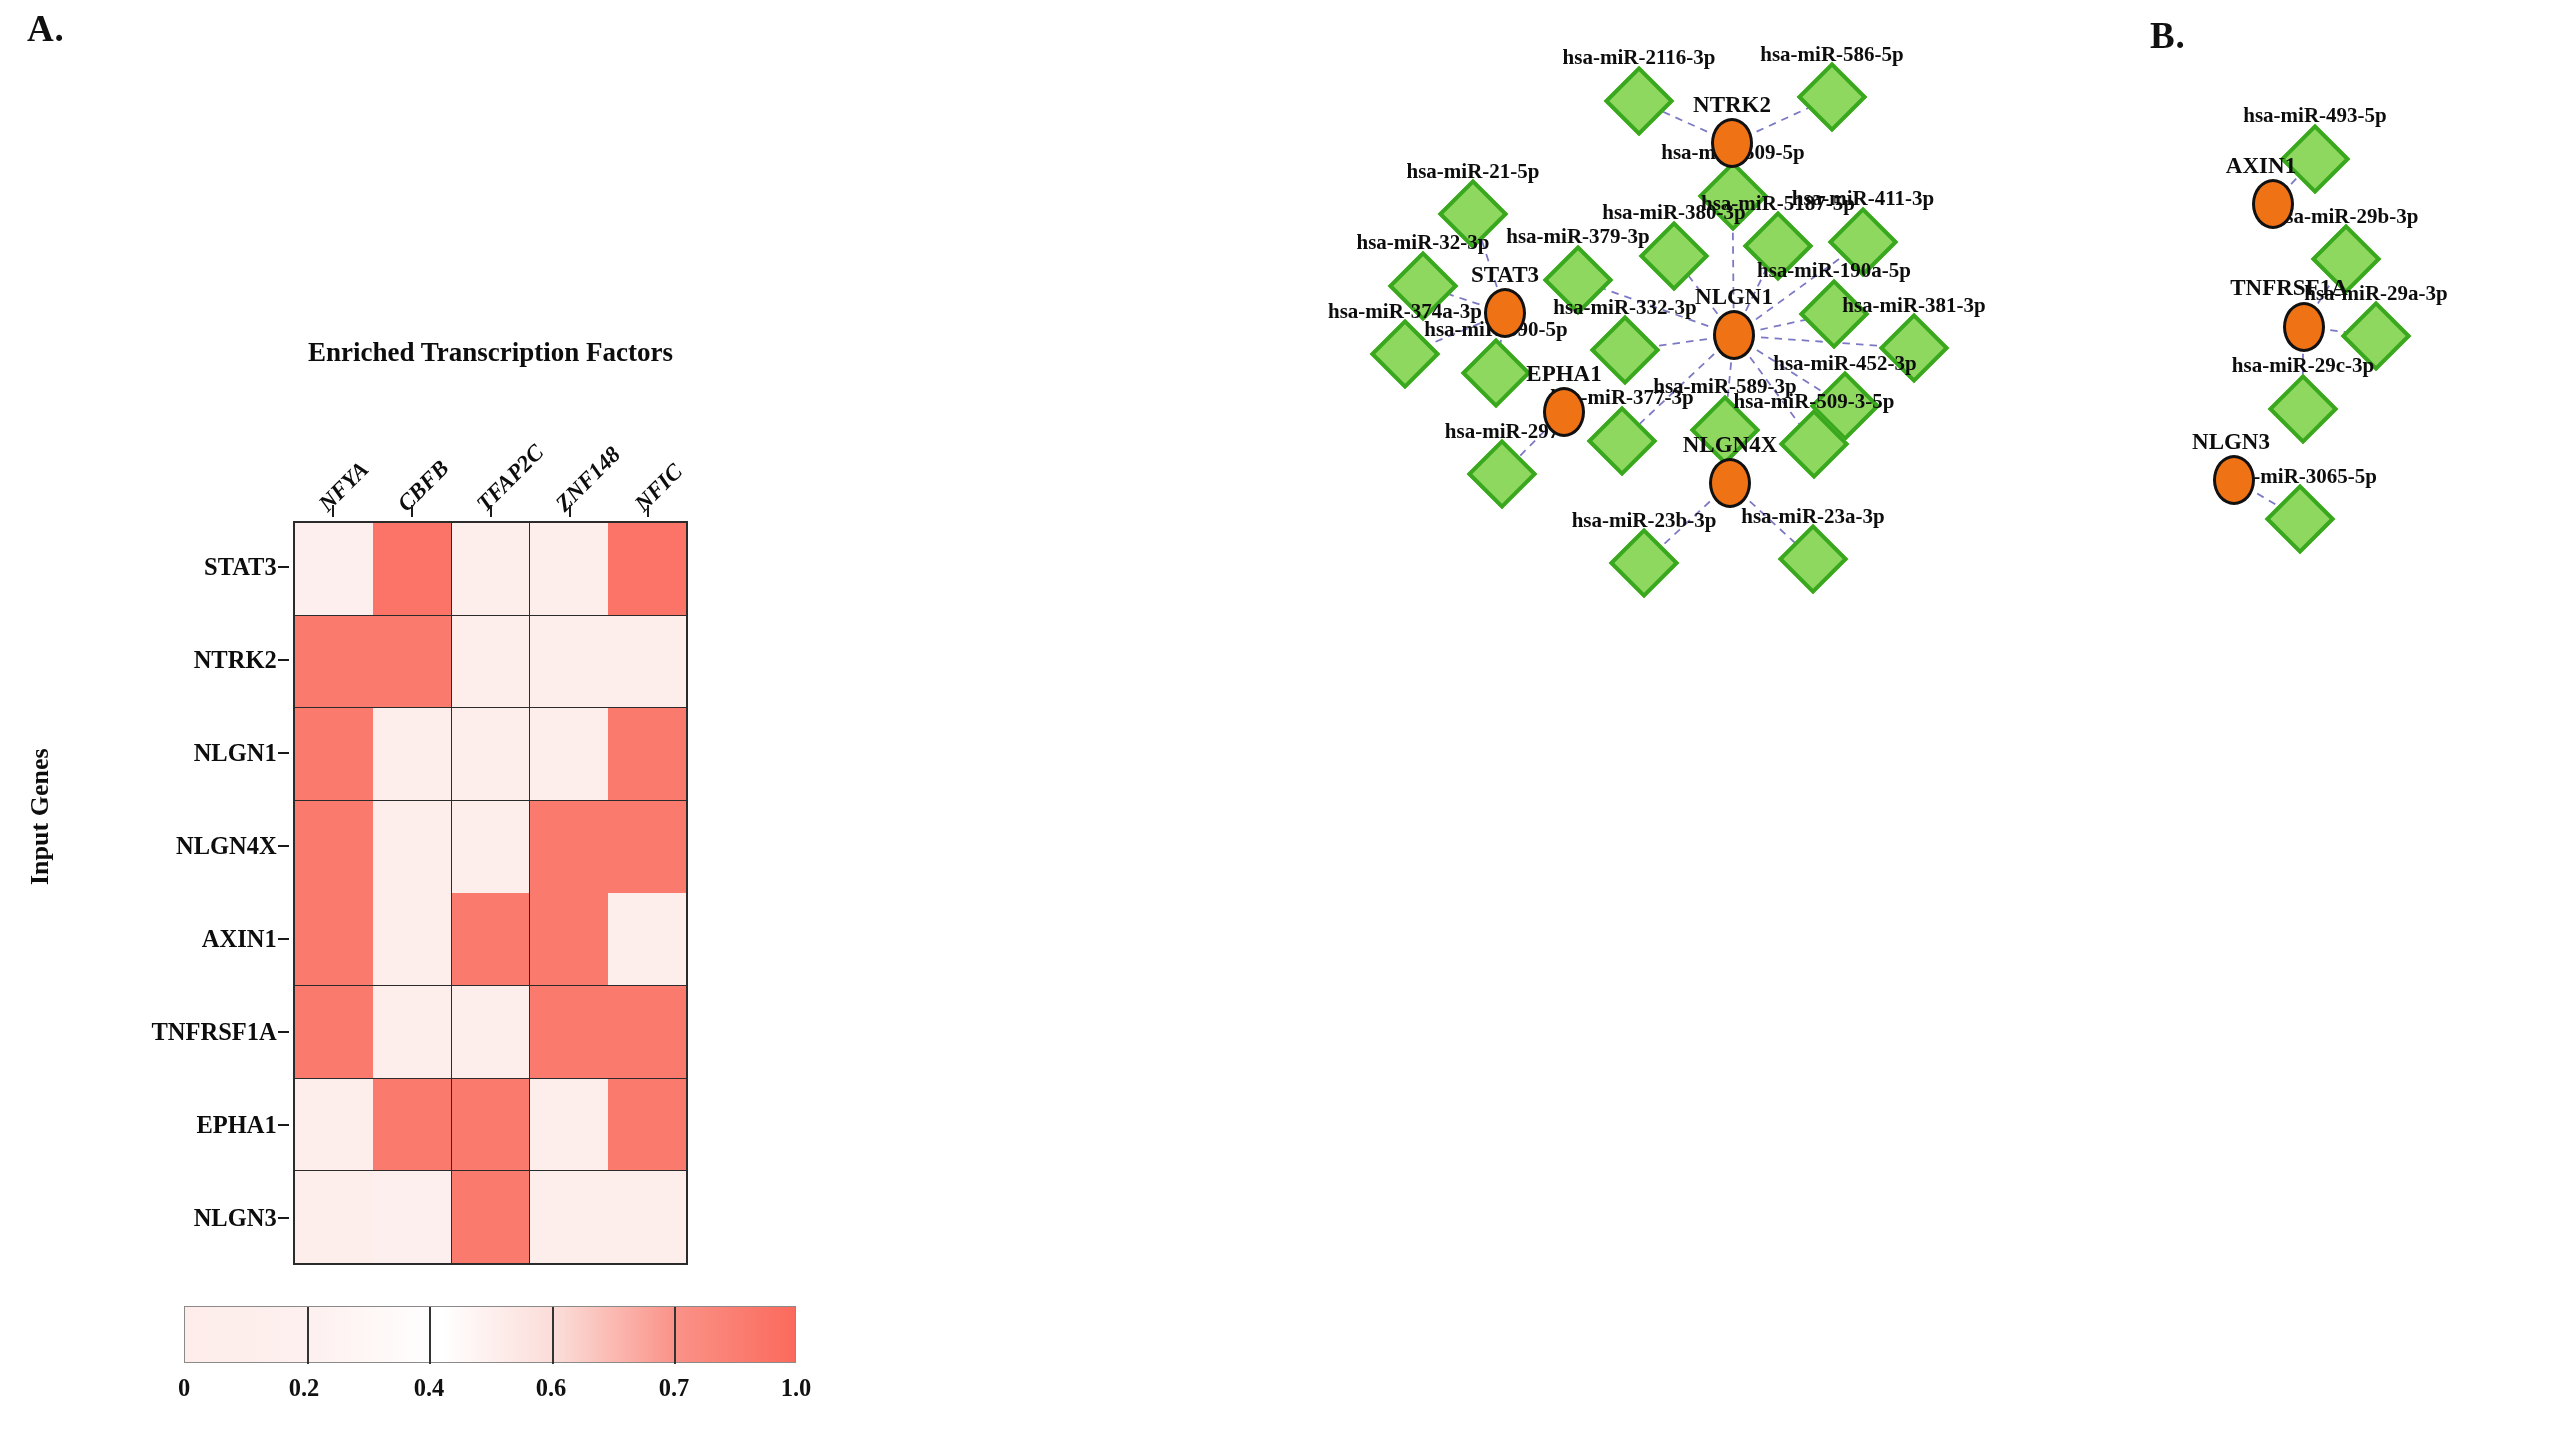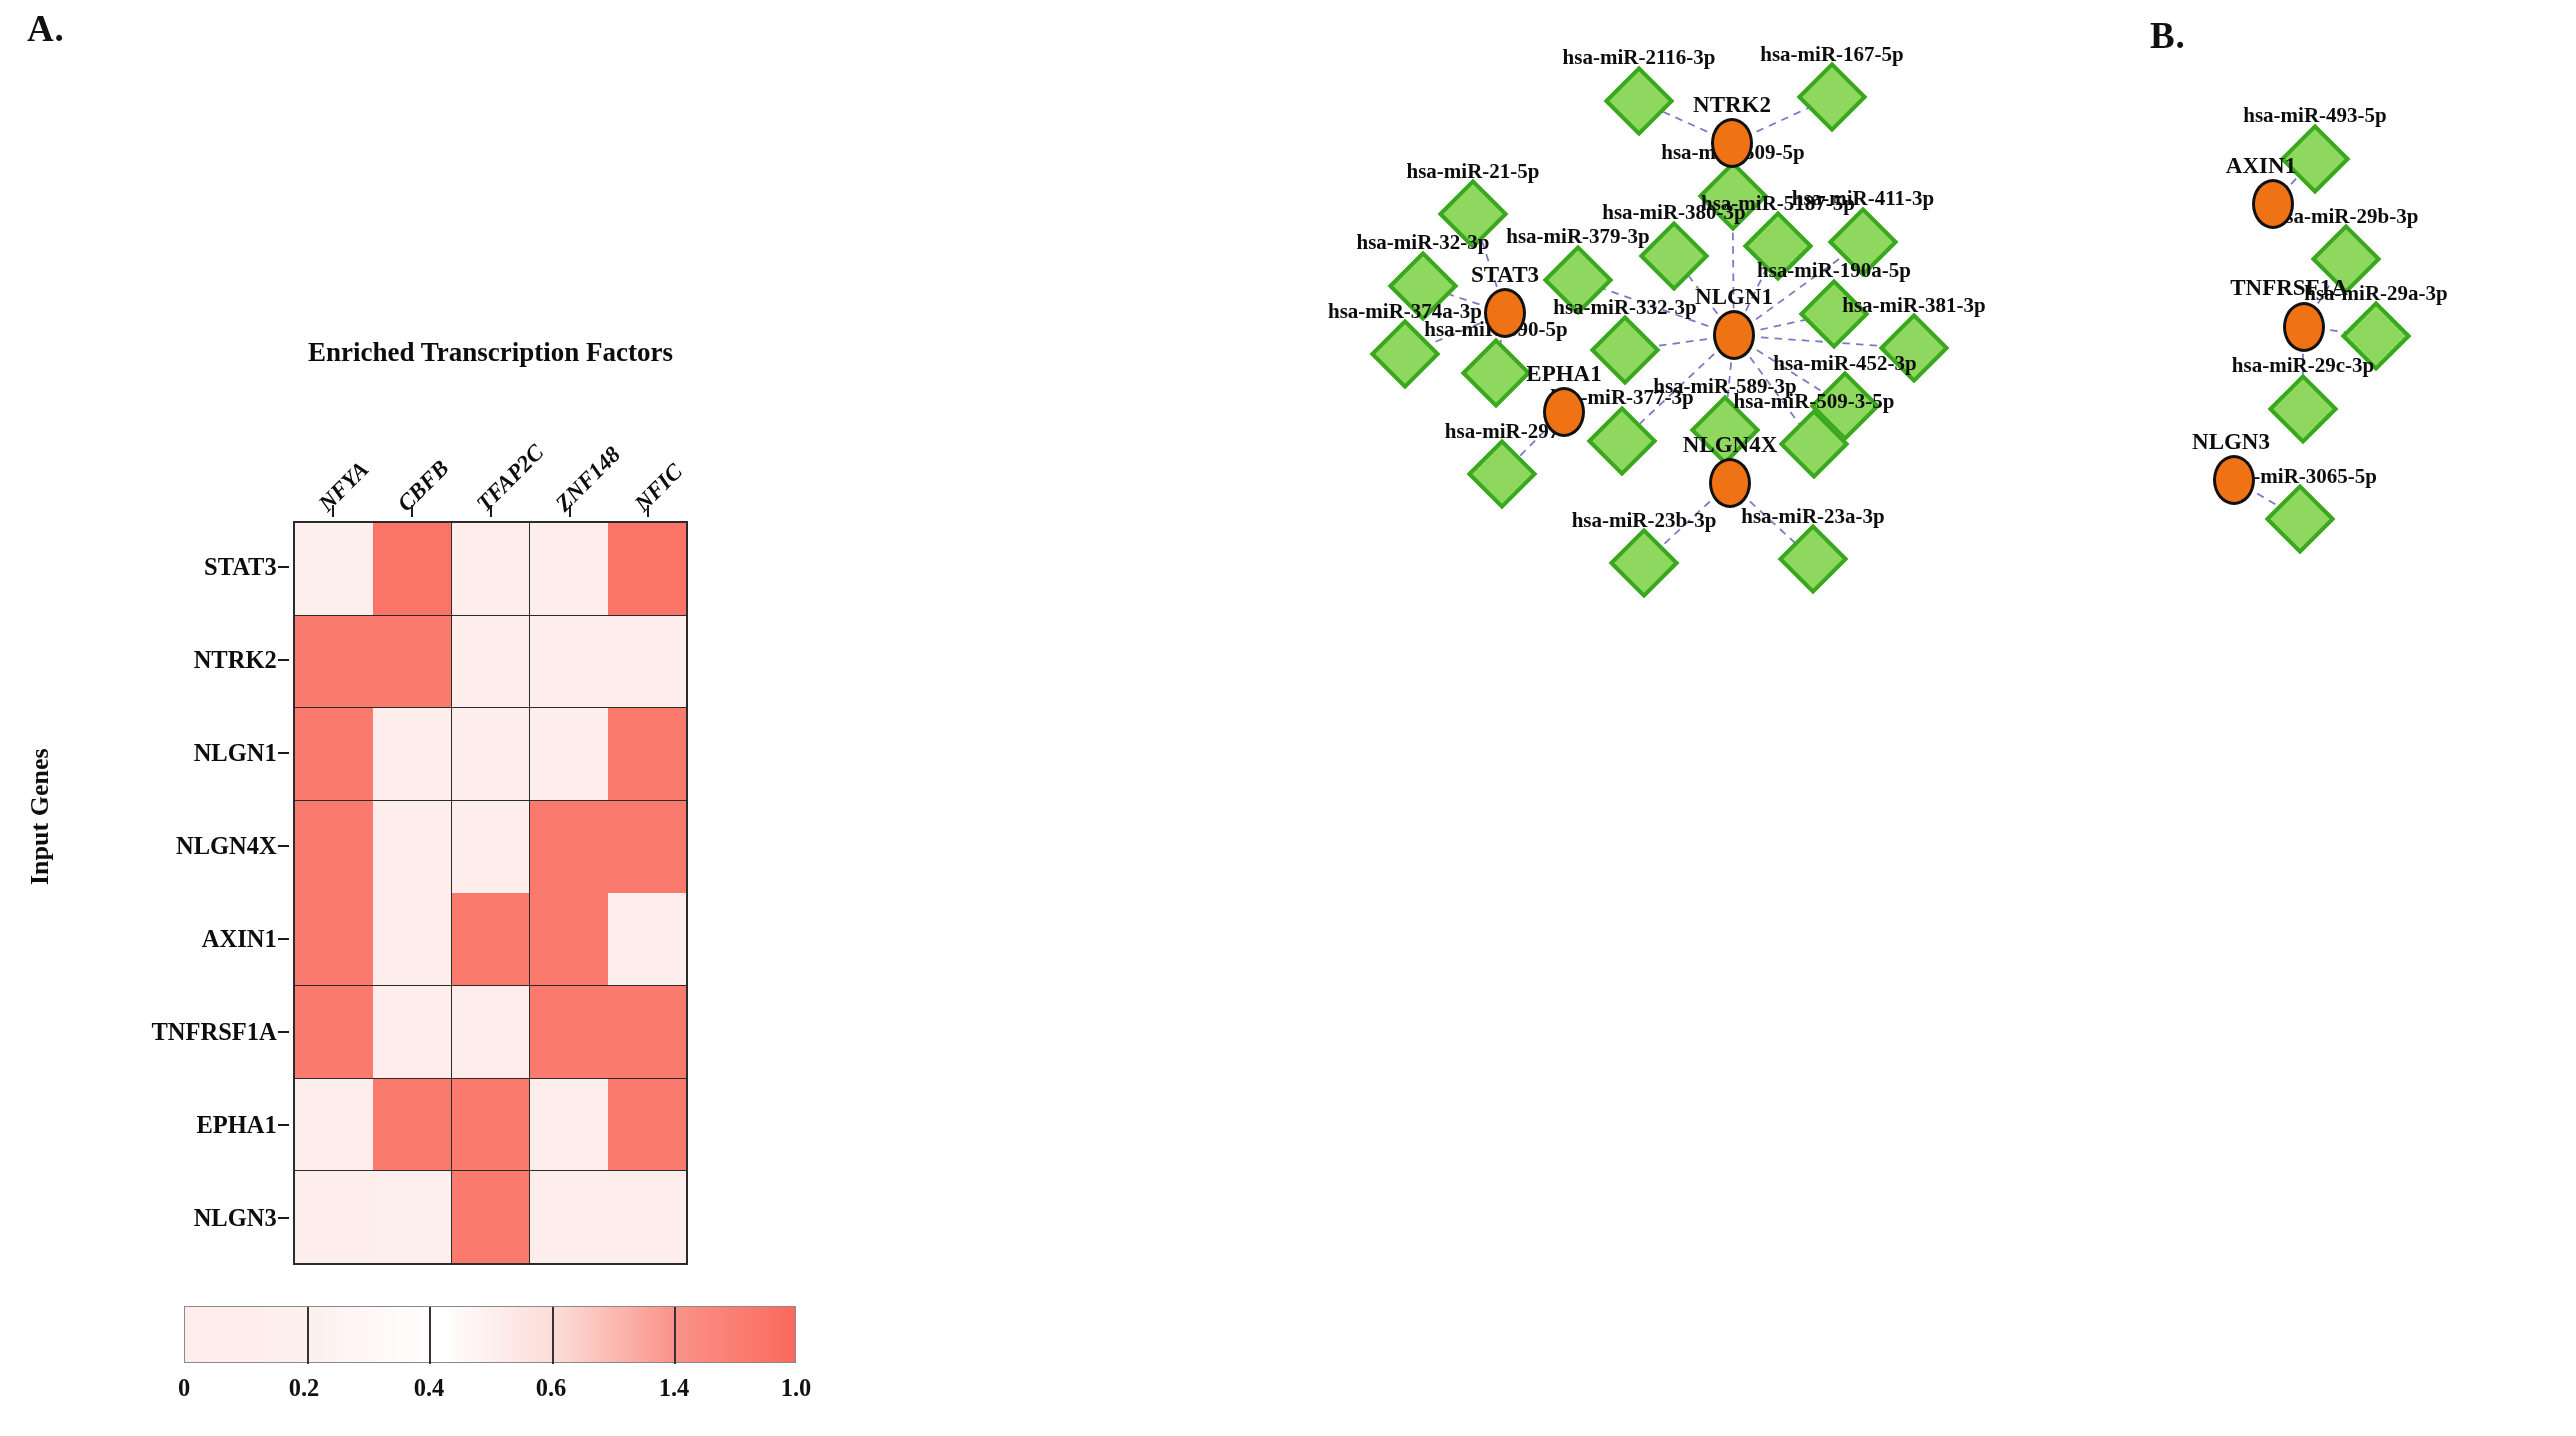--- a/index.html
+++ b/index.html
@@ -144,21 +144,21 @@
     <div id="cbar">
         <div class="cbtick" style="left: 122px;"></div>
         <div class="cbtick" style="left: 244px;"></div>
         <div class="cbtick" style="left: 367px;"></div>
         <div class="cbtick" style="left: 489px;"></div>
       </div>
   <div class="cblab" style="left: 0px;">0</div>
       <div class="cblab" style="left: 120px;">0.2</div>
       <div class="cblab" style="left: 245px;">0.4</div>
       <div class="cblab" style="left: 367px;">0.6</div>
-      <div class="cblab" style="left: 490px;">1.4</div>
+      <div class="cblab" style="left: 490px;">0.7</div>
       <div class="cblab" style="left: 612px;">1.0</div>
     </div>
 </div>
 
 <div id="panel-b">
   <div class="panel-letter" id="panel-b-letter">B.</div>
   <svg id="net-svg" viewBox="0 0 2286 2111" width="1555" height="1436">
       <line x1="1045" y1="210" x2="908" y2="148" stroke="#7b78c4" stroke-width="2.6" stroke-dasharray="11 9"></line>
       <line x1="1045" y1="210" x2="1192" y2="143" stroke="#7b78c4" stroke-width="2.6" stroke-dasharray="11 9"></line>
       <line x1="1840" y1="300" x2="1902" y2="233" stroke="#7b78c4" stroke-width="2.6" stroke-dasharray="11 9"></line>
@@ -182,21 +182,21 @@
       <line x1="1885" y1="480" x2="1992" y2="494" stroke="#7b78c4" stroke-width="2.6" stroke-dasharray="11 9"></line>
       <line x1="1885" y1="480" x2="1884" y2="601" stroke="#7b78c4" stroke-width="2.6" stroke-dasharray="11 9"></line>
       <line x1="798" y1="605" x2="707" y2="697" stroke="#7b78c4" stroke-width="2.6" stroke-dasharray="11 9"></line>
       <line x1="1042" y1="710" x2="915" y2="828" stroke="#7b78c4" stroke-width="2.6" stroke-dasharray="11 9"></line>
       <line x1="1042" y1="710" x2="1164" y2="822" stroke="#7b78c4" stroke-width="2.6" stroke-dasharray="11 9"></line>
       <line x1="1783" y1="705" x2="1880" y2="763" stroke="#7b78c4" stroke-width="2.6" stroke-dasharray="11 9"></line>
     </svg>
 <div class="node-mir" style="left: 618px; top: 101px;"></div>
     <div class="lbl " style="left: 618px; top: 57px;">hsa-miR-2116-3p</div>
     <div class="node-mir" style="left: 811px; top: 97px;"></div>
-    <div class="lbl " style="left: 811px; top: 54px;">hsa-miR-167-5p</div>
+    <div class="lbl " style="left: 811px; top: 54px;">hsa-miR-586-5p</div>
     <div class="node-mir" style="left: 1294px; top: 159px;"></div>
     <div class="lbl " style="left: 1294px; top: 115px;">hsa-miR-493-5p</div>
     <div class="node-mir" style="left: 452px; top: 214px;"></div>
     <div class="lbl " style="left: 452px; top: 171px;">hsa-miR-21-5p</div>
     <div class="node-mir" style="left: 712px; top: 196px;"></div>
     <div class="lbl " style="left: 712px; top: 152px;">hsa-miR-509-5p</div>
     <div class="node-mir" style="left: 653px; top: 256px;"></div>
     <div class="lbl " style="left: 653px; top: 212px;">hsa-miR-380-3p</div>
     <div class="node-mir" style="left: 757px; top: 246px;"></div>
     <div class="lbl " style="left: 757px; top: 203px;">hsa-miR-5187-5p</div>

